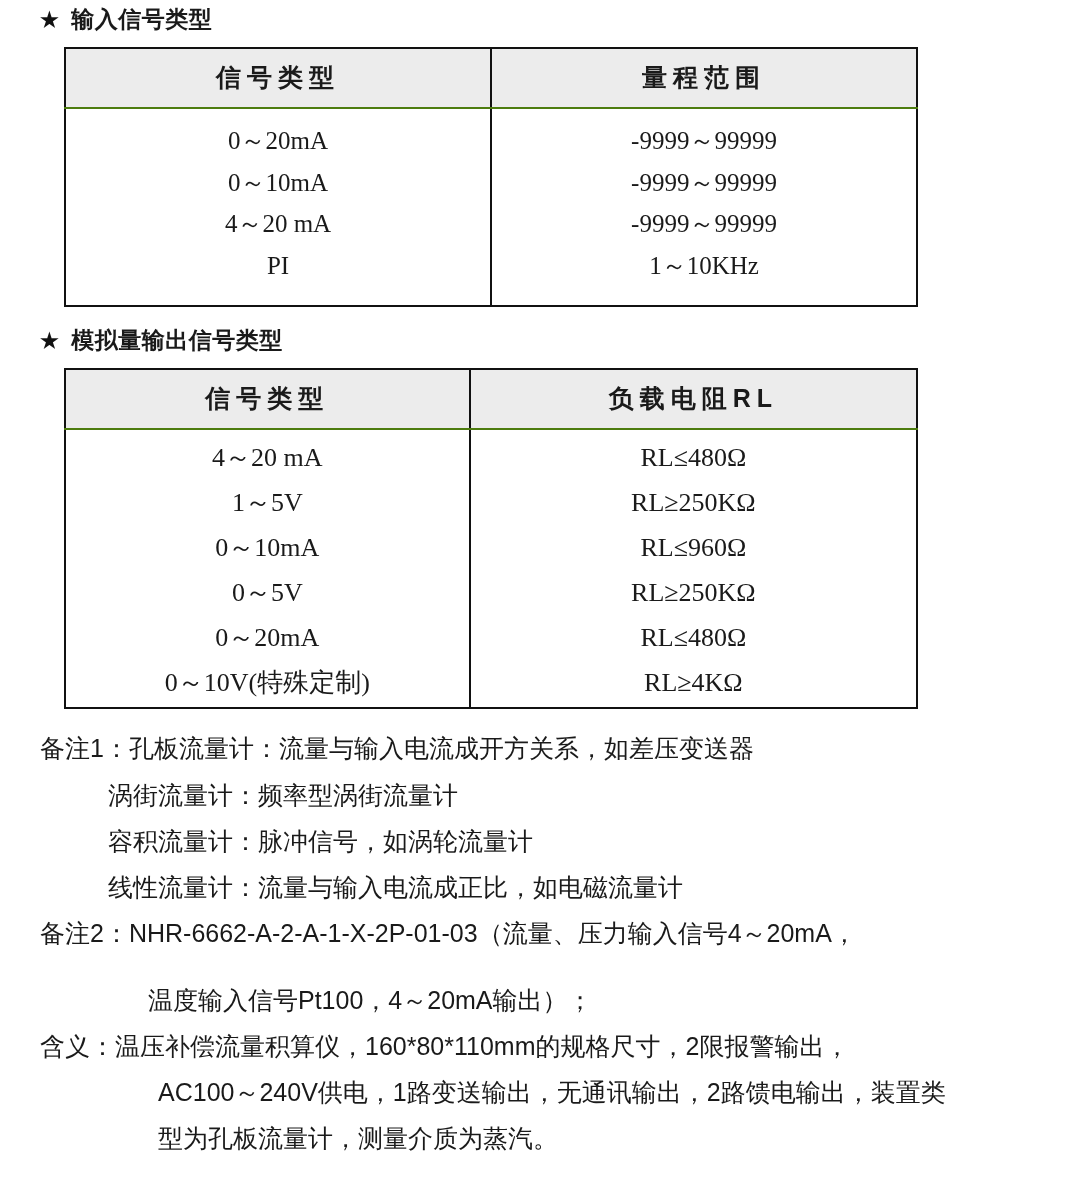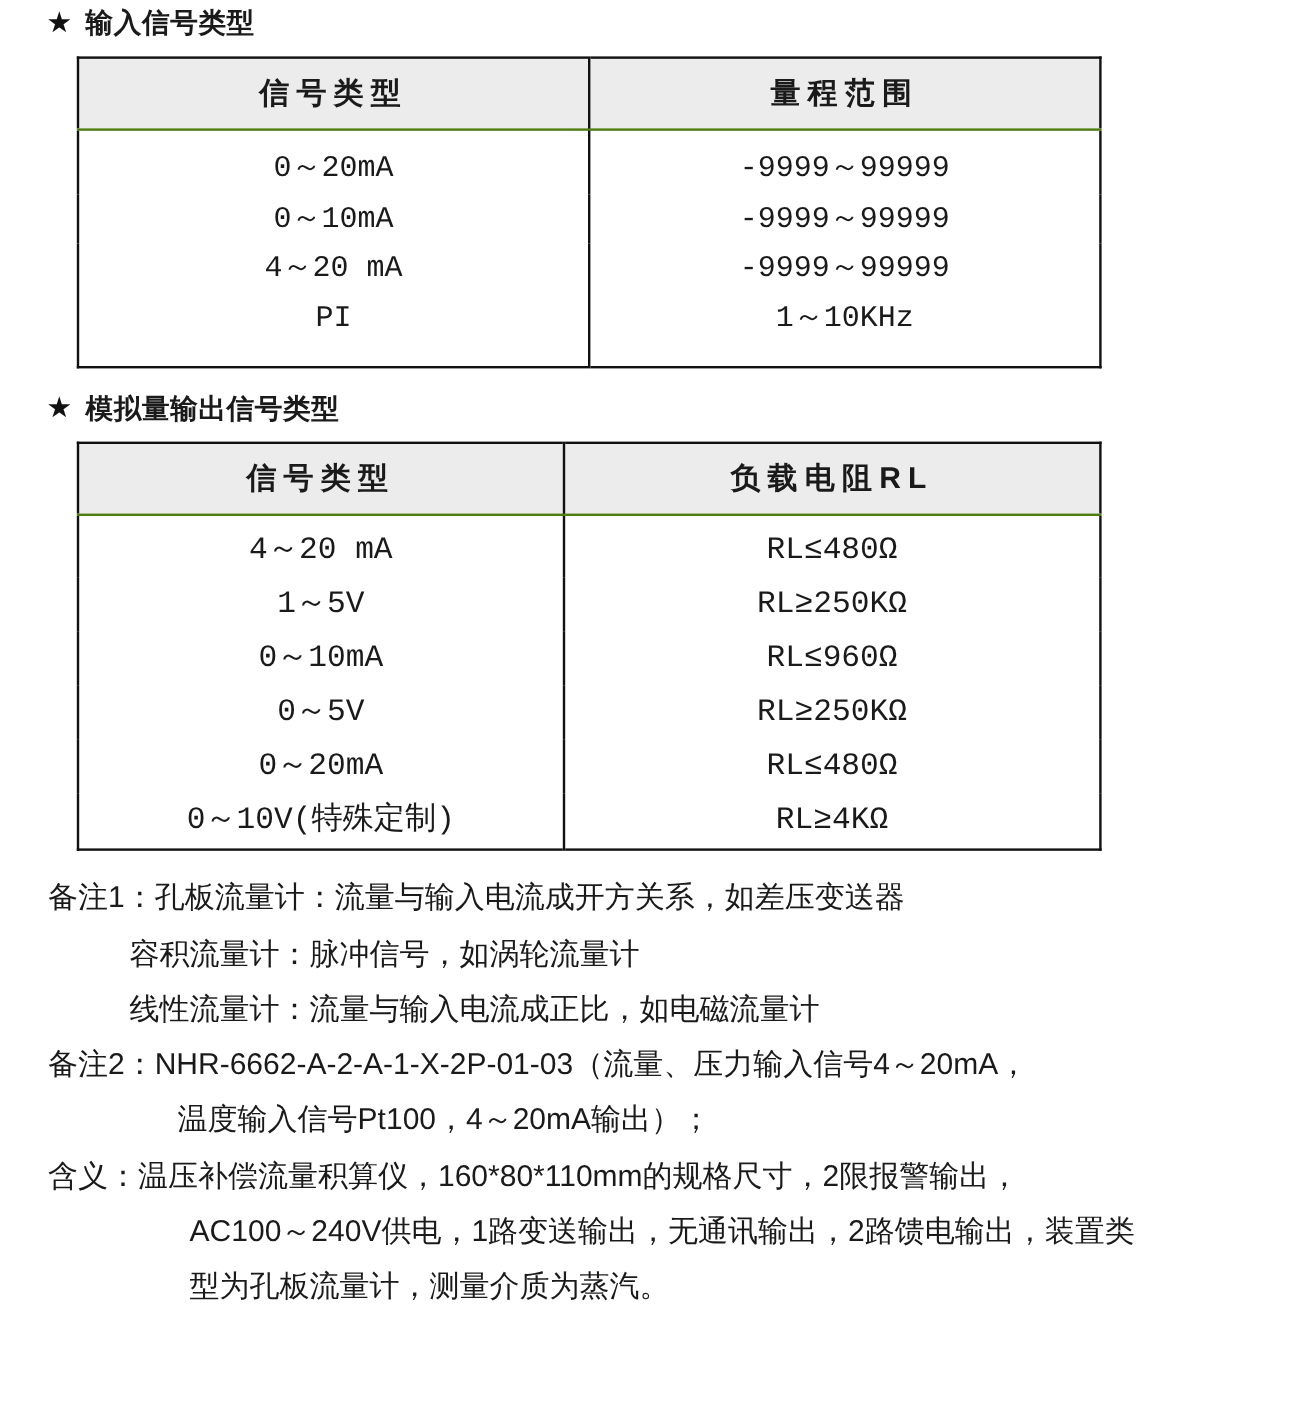--- a/index.html
+++ b/index.html
@@ -62,21 +62,21 @@
     font-weight: 700;
     letter-spacing: 6px;
     padding: 12px 0 13px 0;
     border-bottom: 2px solid #4d7c0f;
   }
   table.spec thead th:first-child {
     border-right: 2px solid #111;
   }
   table.spec tbody td {
     font-size: 25px;
-    font-family: Liberation Mono, monospace;
+    font-family: Liberation Serif, serif;
     padding: 3px 0;
     line-height: 1.42;
   }
   table.spec tbody td:first-child {
     border-right: 2px solid #111;
   }
   table.spec col.c1 { width: 50%; }
   table.spec col.c2 { width: 50%; }
 
   #table-input { margin-top: 12px; }
@@ -93,21 +93,21 @@
   
   .notes {
     margin: 16px 0 0 0;
     font-family: "Liberation Sans", sans-serif;
     font-size: 25px;
     line-height: 1.85;
     color: #1a1a1a;
   }
   .note-line { white-space: pre; }
   .indent-1 { padding-left: 68px; }
-  .indent-2 { padding-left: 108px; }
+  .indent-2 { padding-left: 108px; margin-top: 20px; }
   .indent-3 { padding-left: 118px; }
 </style>
 </head>
 <body>
 
 <div class="page">
 
   <div class="section-heading" id="heading-input">
     <span class="star">★</span>
     <span>输入信号类型</span>
@@ -183,20 +183,21 @@
       </tr>
       <tr>
         <td>0～10V(特殊定制)</td>
         <td>RL≥4KΩ</td>
       </tr>
     </tbody>
   </table>
 
   <div class="notes">
     <div class="note-line">备注1：孔板流量计：流量与输入电流成开方关系，如差压变送器</div>
+    <div class="note-line indent-1">涡街流量计：频率型涡街流量计</div>
     <div class="note-line indent-1">容积流量计：脉冲信号，如涡轮流量计</div>
     <div class="note-line indent-1">线性流量计：流量与输入电流成正比，如电磁流量计</div>
     <div class="note-line">备注2：NHR-6662-A-2-A-1-X-2P-01-03（流量、压力输入信号4～20mA，</div>
     <div class="note-line indent-2">温度输入信号Pt100，4～20mA输出）；</div>
     <div class="note-line">含义：温压补偿流量积算仪，160*80*110mm的规格尺寸，2限报警输出，</div>
     <div class="note-line indent-3">AC100～240V供电，1路变送输出，无通讯输出，2路馈电输出，装置类</div>
     <div class="note-line indent-3">型为孔板流量计，测量介质为蒸汽。</div>
   </div>
 
 </div>

